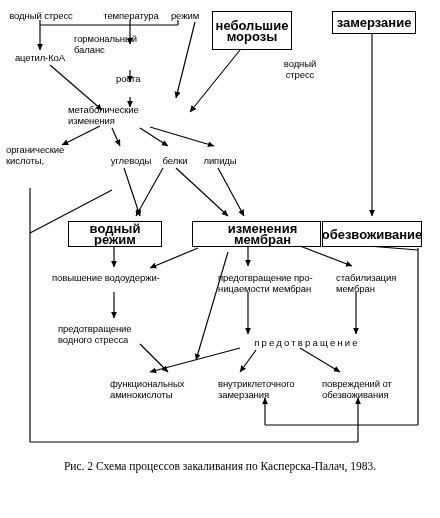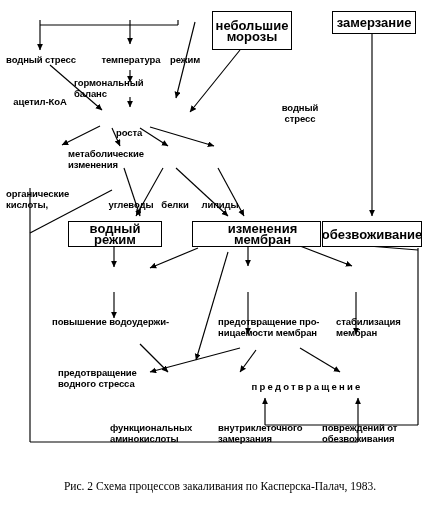--- a/index.html
+++ b/index.html
@@ -1,27 +1,27 @@
 <!DOCTYPE html>
 <html><head>
 <meta charset="utf-8">
 <style>
   html,body{margin:0;padding:0;background:#ffffff;}
   body{width:440px;height:518px;position:relative;overflow:hidden;
        font-family:"Liberation Sans","DejaVu Sans",sans-serif;color:#000;}
   #diagram{position:absolute;left:0;top:0;width:440px;height:470px;}
-  .lbl{position:absolute;font-weight:bold;font-size:9.5px;line-height:11px;
-       letter-spacing:-0.1px;color:#000;margin-top:44px;}
+  .lbl{position:absolute;font-weight:normal;font-size:9.5px;line-height:11px;
+       letter-spacing:-0.1px;color:#000;}
   .lbl.c{text-align:center;}
   .lbl.l{text-align:left;}
   .box{position:absolute;border:1.3px solid #000;background:#fff;
        display:flex;align-items:center;justify-content:center;
        font-weight:bold;font-size:13px;line-height:11px;text-align:center;color:#000;}
   .spaced{letter-spacing:2.2px;}
-  #caption{position:absolute;left:0;top:480px;width:440px;text-align:center;
+  #caption{position:absolute;left:0;top:460px;width:440px;text-align:center;
            font-family:"Liberation Serif","DejaVu Serif",serif;
            font-size:11.5px;color:#000;}
   svg{position:absolute;left:0;top:0;}
 </style>
 </head>
 <body>
 
 <div id="diagram">
 
   <svg width="440" height="470" viewBox="0 0 440 470">
@@ -107,21 +107,21 @@
 
   <div class="lbl c" style="left:4px;top:10px;width:74px;">водный стресс</div>
   <div class="lbl c" style="left:92px;top:10px;width:78px;">температура</div>
   <div class="lbl c" style="left:170px;top:10px;width:30px;">режим</div>
 
   <div class="lbl c" style="left:2px;top:52px;width:76px;">ацетил-КоА</div>
 
   <div class="lbl l" style="left:74px;top:33px;width:110px;">гормональный</div>
   <div class="lbl l" style="left:74px;top:44px;width:110px;">баланс</div>
 
-  <div class="lbl l" style="left:74px;top:83px;width:100px;padding-left:42px;">роста</div>
+  <div class="lbl l" style="left:74px;top:73px;width:100px;padding-left:42px;">роста</div>
 
   <div class="lbl l" style="left:68px;top:104px;width:120px;">метаболические</div>
   <div class="lbl l" style="left:68px;top:115px;width:120px;">изменения</div>
 
   <div class="lbl l" style="left:6px;top:144px;width:96px;">органические</div>
   <div class="lbl l" style="left:6px;top:155px;width:96px;">кислоты,</div>
 
   <div class="lbl c" style="left:102px;top:155px;width:58px;">углеводы</div>
   <div class="lbl c" style="left:156px;top:155px;width:38px;">белки</div>
   <div class="lbl c" style="left:198px;top:155px;width:44px;">липиды</div>

